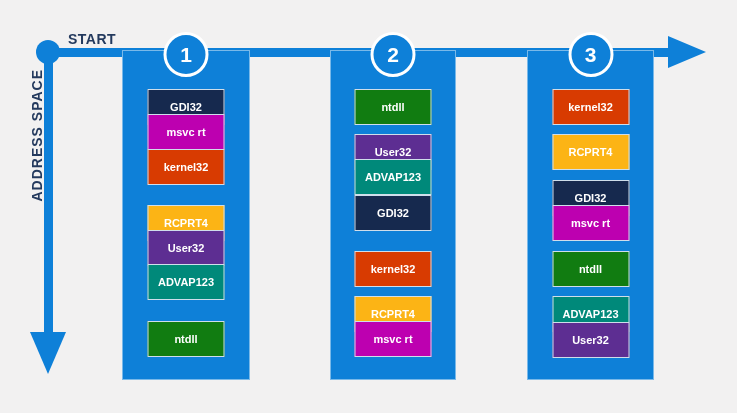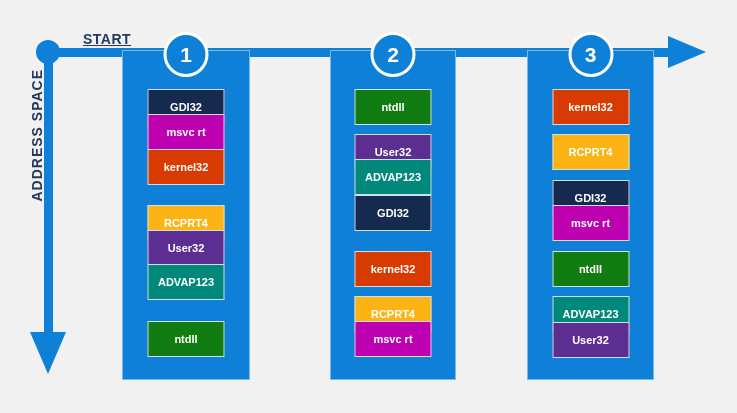--- a/index.html
+++ b/index.html
@@ -16,25 +16,24 @@
     height: 413px;
     background: var(--bg);
     outline: 1px solid #c9c9c9;
     overflow: hidden;
     font-family: "Liberation Sans", "DejaVu Sans", sans-serif;
   }
 
   
   .start-label {
     position: absolute;
-    left: 83px; top: 31px;
+    left: 68px; top: 31px;
     font-size: 14px; font-weight: bold;
     letter-spacing: 0.5px;
     color: var(--navy);
-    text-decoration: underline;
   }
   .start-dot {
     position: absolute;
     left: 36px; top: 40px;
     width: 24px; height: 24px;
     border-radius: 50%;
     background: var(--accent);
     z-index: 4;
   }
   .h-line {

